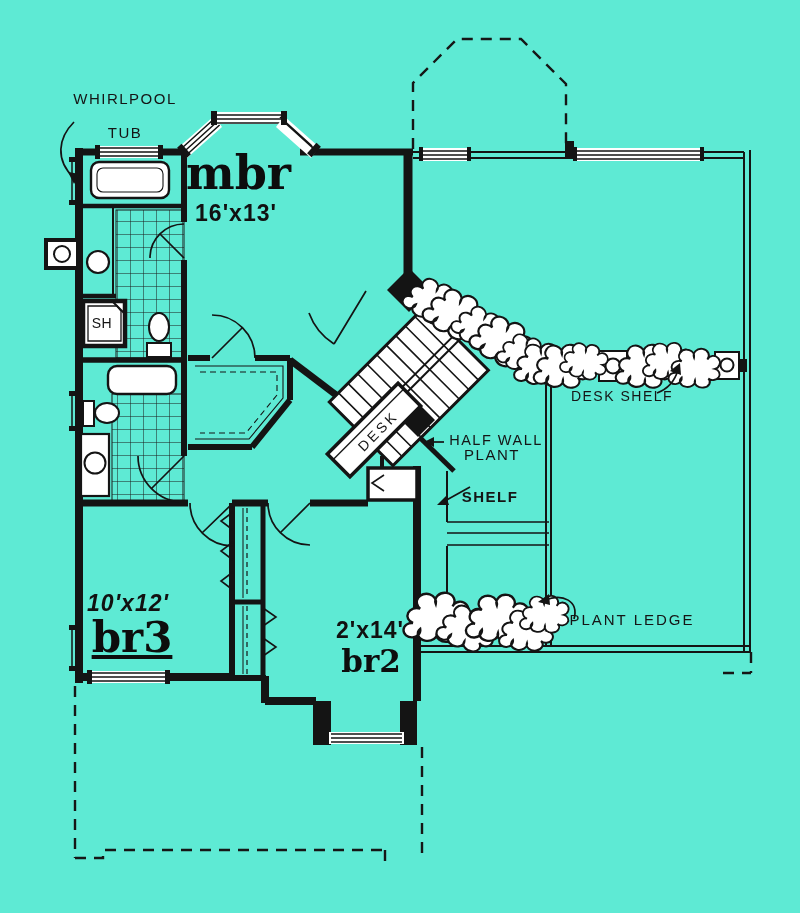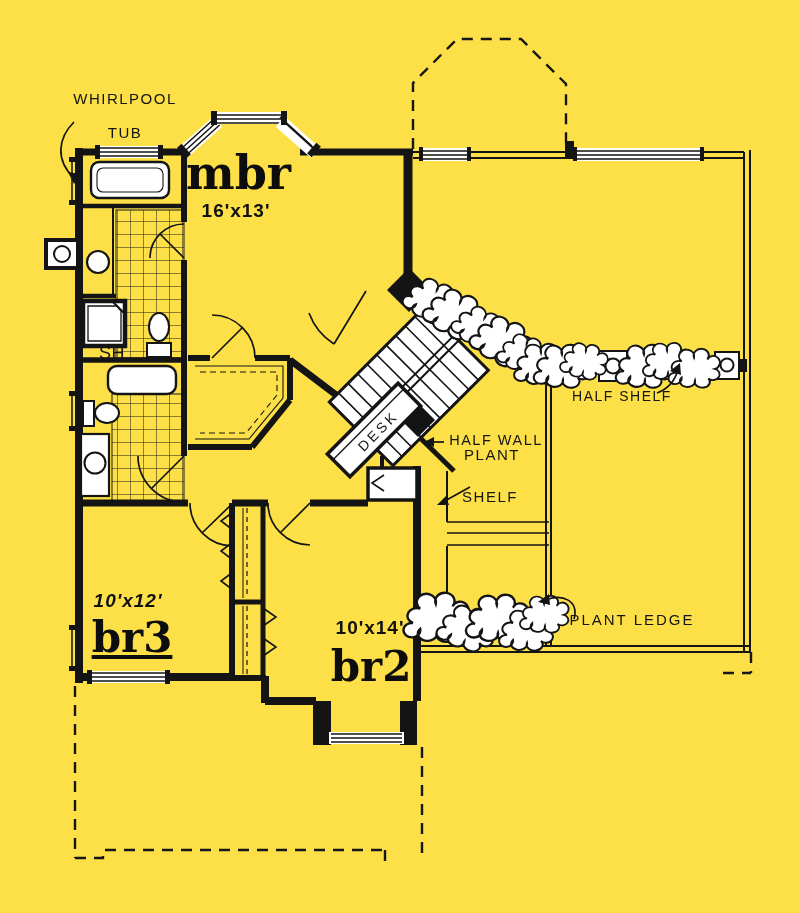--- a/index.html
+++ b/index.html
@@ -1,21 +1,21 @@
 <!DOCTYPE html>
 <html><head>
 <meta charset="utf-8">
 <style>
   html,body{margin:0;padding:0;background:#fff;}
-  #stage{position:relative;width:800px;height:913px;background:#fde047;overflow:hidden;
+  #stage{position:relative;width:800px;height:913px;background:#5eead4;overflow:hidden;
          font-family:"Liberation Sans",sans-serif;color:#111;}
   #drawing{position:absolute;left:0;top:0;}
   .lbl{position:absolute;font-family:"Liberation Sans",sans-serif;font-size:15px;
        letter-spacing:1.5px;color:#151515;text-align:center;line-height:1.15;white-space:nowrap;}
-  .dim{position:absolute;font-family:"Liberation Sans",sans-serif;font-size:19px;
+  .dim{position:absolute;font-family:"Liberation Sans",sans-serif;font-size:23px;
        letter-spacing:1px;color:#111;text-align:center;font-weight:bold;white-space:nowrap;}
   .rname{position:absolute;font-family:"DejaVu Serif","Liberation Serif",serif;font-weight:700;
        font-size:46px;color:#0d0d0d;text-align:center;line-height:.95;white-space:nowrap;}
   .rot45{transform:rotate(-45deg);transform-origin:50% 50%;letter-spacing:3px;}
 </style>
 </head>
 <body>
 
 <div id="stage">
 
@@ -240,32 +240,32 @@
     <polygon points="538,602 549,594 550,605" fill="#141414" stroke="none"></polygon>
   </g>
 </svg>
 
 <div class="lbl" style="left:64px;top:90px;width:122px;">WHIRLPOOL</div>
 <div class="lbl" style="left:64px;top:124px;width:122px;">TUB</div>
 
 <div class="rname" style="left:186px;top:152px;width:100px;">mbr</div>
 <div class="dim" style="left:182px;top:200px;width:108px;">16'x13'</div>
 
-<div class="lbl" style="left:96px;top:315px;width:32px;font-size:18px;letter-spacing:.5px;margin-top:28px;">SH</div>
+<div class="lbl" style="left:86px;top:315px;width:32px;font-size:14px;letter-spacing:.5px;">SH</div>
 
 <div class="lbl rot45" style="left:336px;top:423px;width:84px;font-size:14px;">DESK</div>
 
 <div class="lbl" style="left:441px;top:432px;width:110px;font-size:14.5px;text-align:center;">HALF WALL</div>
 
 <div class="lbl" style="left:459px;top:446px;width:66px;">PLANT</div>
-<div class="lbl" style="left:457px;top:488px;width:66px;">SHELF</div>
-
-<div class="lbl" style="left:563px;top:388px;width:118px;font-size:14px;">HALF SHELF</div>
+<div class="lbl" style="left:457px;top:488px;width:66px;font-weight:bold;">SHELF</div>
+
+<div class="lbl" style="left:563px;top:388px;width:118px;font-size:14px;">DESK SHELF</div>
 
 <div class="lbl" style="left:558px;top:611px;width:148px;letter-spacing:2px;">PLANT LEDGE</div>
 
 <div class="dim" style="left:80px;top:590px;width:96px;font-style:italic;">10'x12'</div>
 <div class="rname" style="left:82px;top:618px;width:100px;font-size:42px;text-decoration:underline;">br3</div>
 
-<div class="dim" style="left:317px;top:617px;width:106px;">10'x14'</div>
-<div class="rname" style="left:322px;top:647px;width:98px;font-size:42px;">br2</div>
+<div class="dim" style="left:317px;top:617px;width:106px;">2'x14'</div>
+<div class="rname" style="left:322px;top:647px;width:98px;font-size:31px;">br2</div>
 
 </div>
 
 </body></html>

